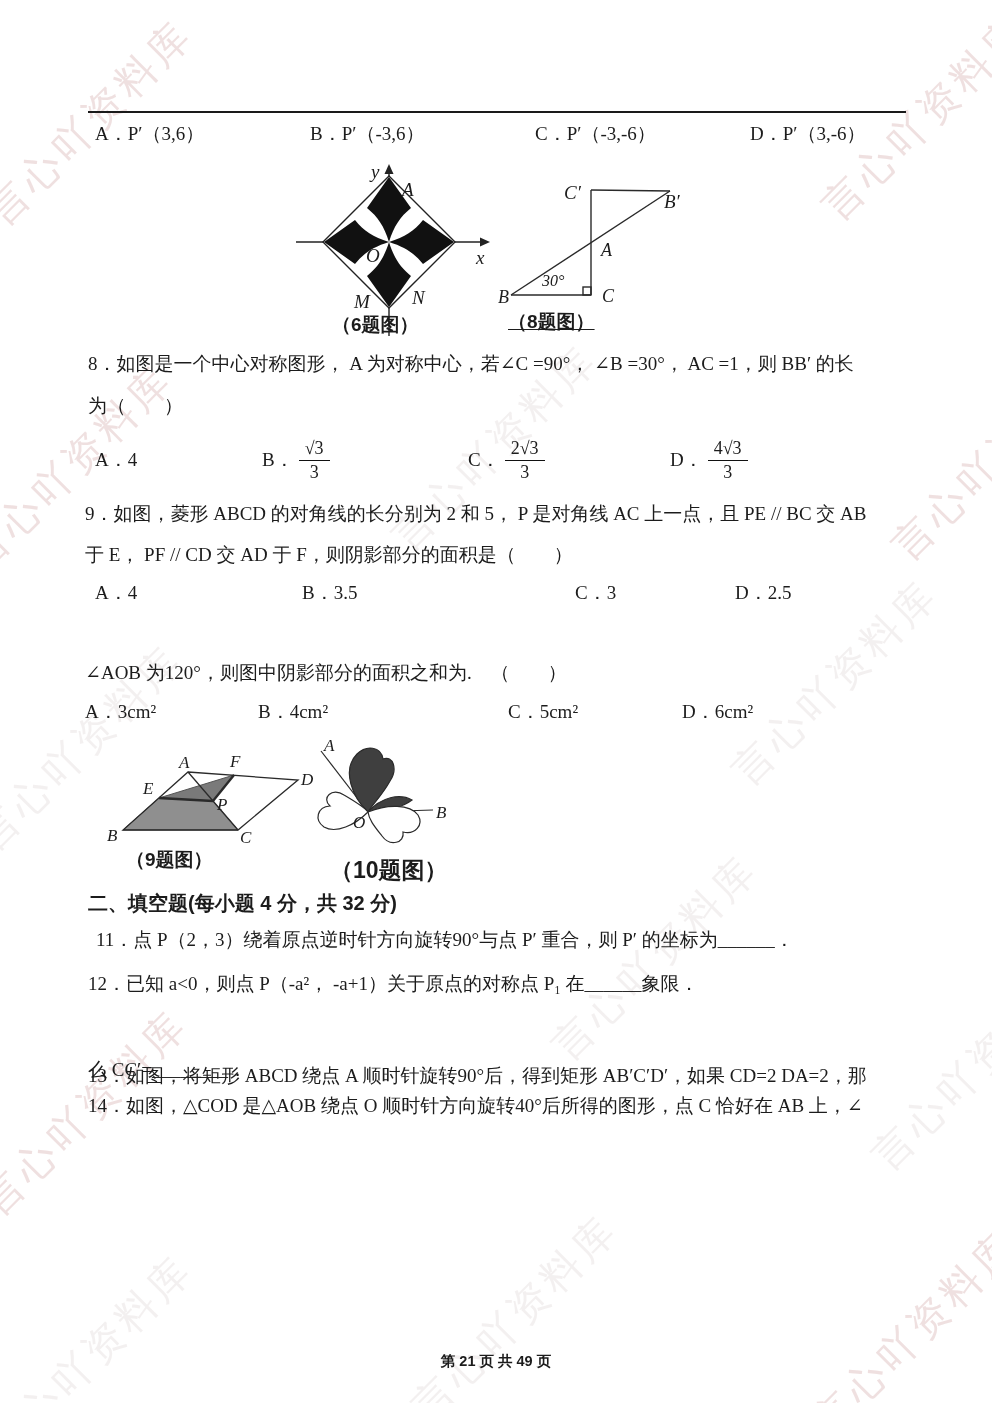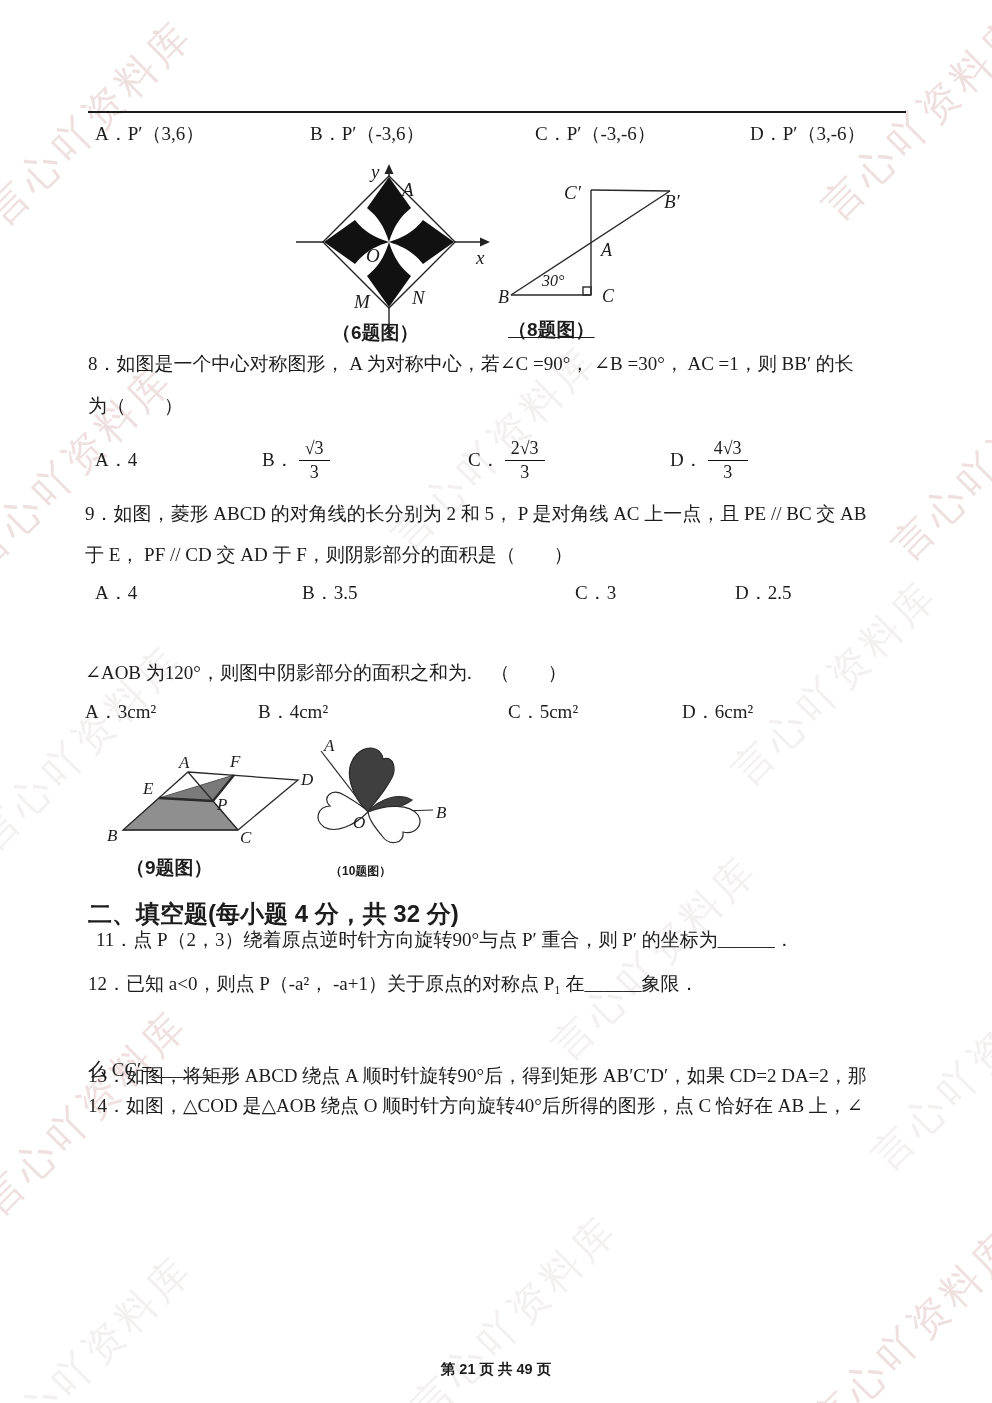--- a/index.html
+++ b/index.html
@@ -1,19 +1,19 @@
 <!DOCTYPE html>
 <html lang="zh"><head>
 <meta charset="utf-8">
 <style>
   html,body{margin:0;padding:0;background:#ffffff;}
   #page{position:relative;width:992px;height:1403px;background:#ffffff;overflow:hidden;
         font-family:"Liberation Serif","DejaVu Serif",serif;color:#1c1c1c;}
   .t{position:absolute;font-size:19px;line-height:1.25;white-space:pre;color:#1c1c1c;}
-  .hb{font-family:"Liberation Sans","DejaVu Sans",sans-serif;font-weight:bold;margin-top:8px;}
+  .hb{font-family:"Liberation Sans","DejaVu Sans",sans-serif;font-weight:bold;}
   .rule{position:absolute;background:#1a1a1a;}
   .wm{position:absolute;transform:rotate(-45deg);transform-origin:center;
       font-family:"Liberation Sans","DejaVu Sans",sans-serif;
       font-size:40px;letter-spacing:5px;white-space:pre;pointer-events:none;
       color:rgba(225,199,199,0.55);}
   .wm.light{color:rgba(226,219,219,0.42);}
   .optrow{position:absolute;display:flex;align-items:center;font-size:19px;}
   .frac{display:inline-block;text-align:center;font-size:18px;line-height:1.05;margin-left:5px;vertical-align:middle;}
   .frac .num{display:block;padding:1px 6px 2px;border-bottom:1.6px solid #111;}
   .frac .den{display:block;padding-top:2px;}
@@ -155,23 +155,23 @@
       <line x1="65" y1="76" x2="130" y2="74" fill="none"></line>
       <path d="M65,76 C50,62 38,34 54,18 C63,9 78,10 80,23 C90,19 95,33 87,45 C80,58 70,68 65,76 Z" fill="#3f3f3f"></path>
       <path d="M65,76 C78,61 97,57 109,64 C100,71 82,75 65,76 Z" fill="#3f3f3f"></path>
       <path d="M65,76 C84,68 107,68 115,79 C121,89 112,99 100,96 C102,107 87,111 79,100 C72,91 66,84 65,76 Z" fill="#ffffff"></path>
       <path d="M65,76 C52,89 33,98 21,91 C11,84 14,71 27,70 C18,62 29,51 41,59 C53,66 62,72 65,76 Z" fill="#ffffff"></path>
     </g>
     <text x="21" y="15" font-size="17">A</text>
     <text x="50" y="92" font-size="17">O</text>
     <text x="133" y="82" font-size="17">B</text>
   </svg>
-  <div class="t hb" style="left:330px;top:856px;font-size:12px;">（10题图）</div>
+  <div class="t hb" style="left:330px;top:856px;font-size:23px;">（10题图）</div>
 
-  <div class="t hb" style="left:88px;top:891px;font-size:24px;">二、填空题(每小题 4 分，共 32 分)</div>
+  <div class="t hb" style="left:88px;top:891px;font-size:20px;">二、填空题(每小题 4 分，共 32 分)</div>
 
   <span class="t" style="left:88px;top:928px;margin-left:8px;">11．点 P（2，3）绕着原点逆时针方向旋转90°与点 P′ 重合，则 P′ 的坐标为______．</span>
   <span class="t" style="left:88px;top:972px;">12．已知 a&lt;0，则点 P（-a²， -a+1）关于原点的对称点 P₁ 在______象限．</span>
   <span class="t" style="left:88px;top:1064px;">13．如图，将矩形 ABCD 绕点 A 顺时针旋转90°后，得到矩形 AB′C′D′，如果 CD=2 DA=2，那</span>
   <span class="t" style="left:88px;top:1058px;">么 CC′=________．</span>
   <span class="t" style="left:88px;top:1094px;">14．如图，△COD 是△AOB 绕点 O 顺时针方向旋转40°后所得的图形，点 C 恰好在 AB 上，∠</span>
 
   <div class="footer hb" style="top:1352px;">第 21 页 共 49 页</div>
 
 </div>

